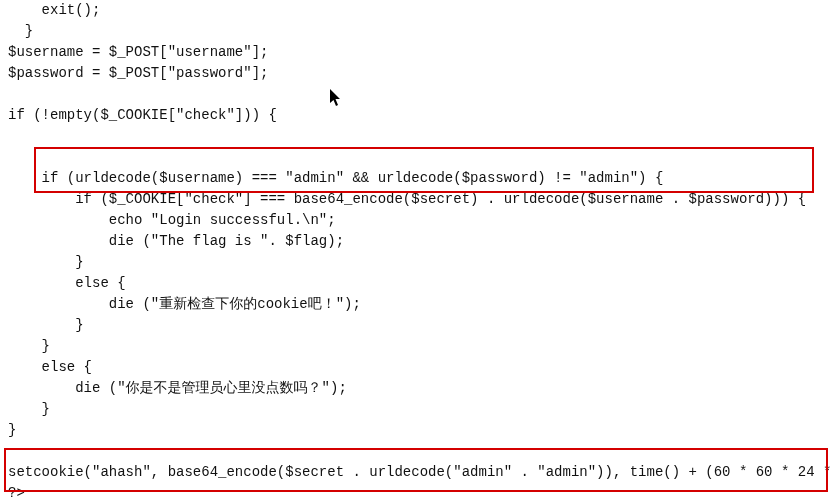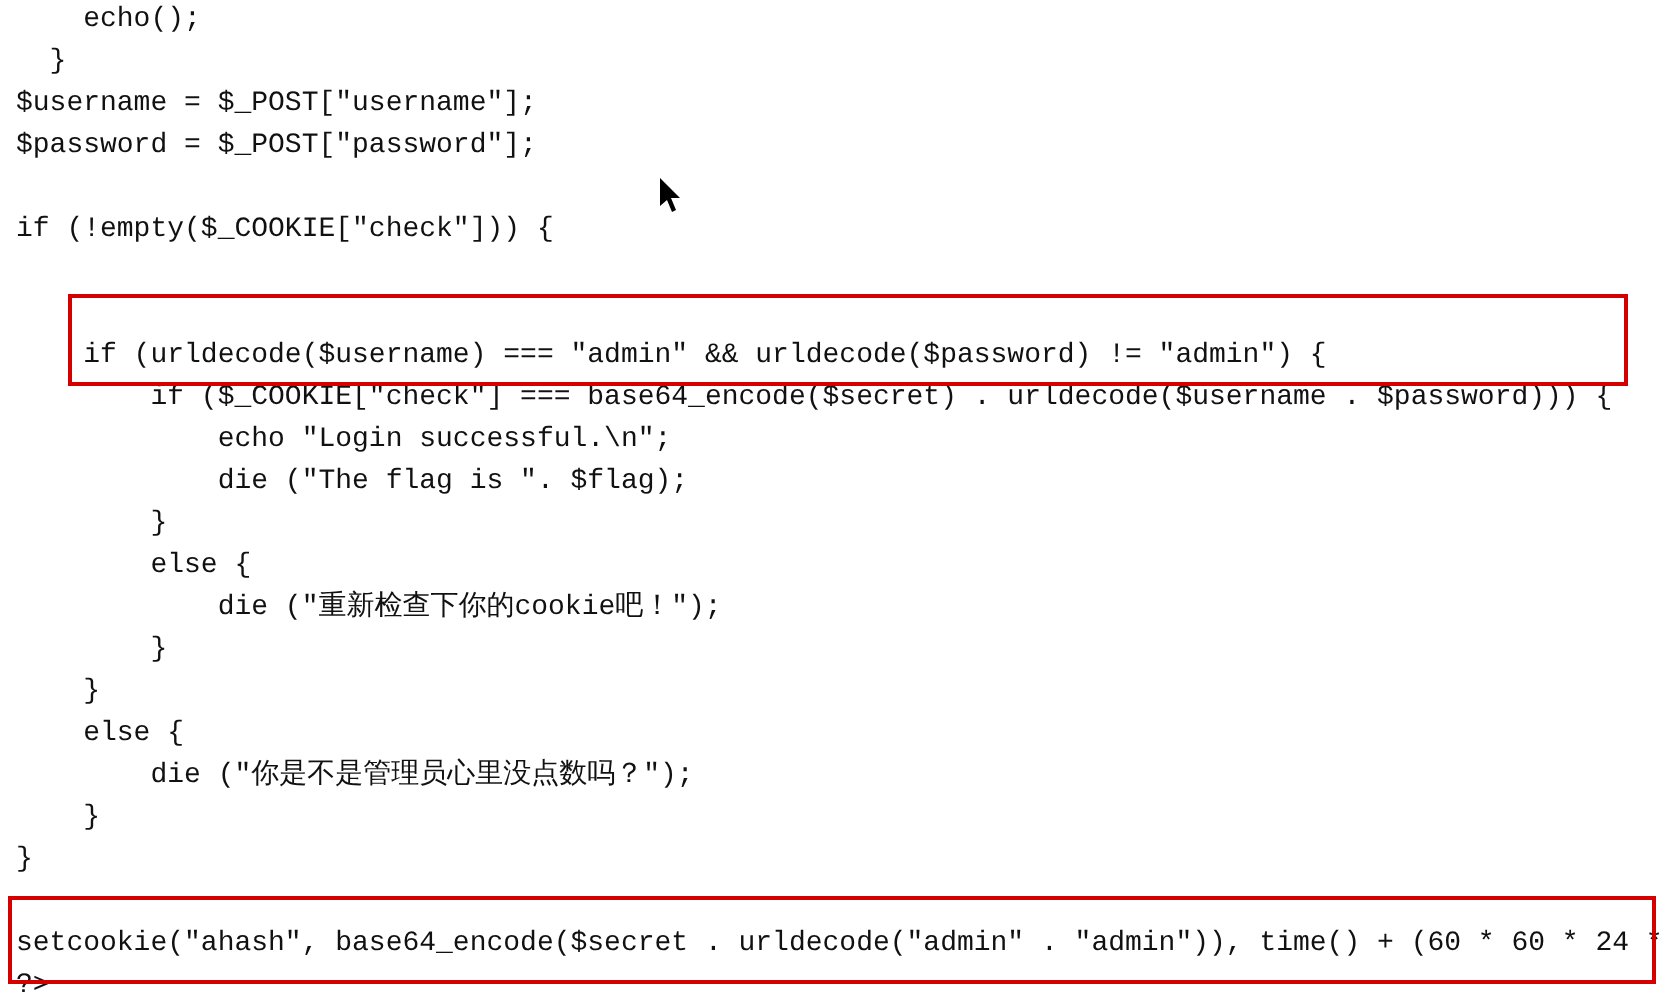--- a/index.html
+++ b/index.html
@@ -48,21 +48,21 @@
     top: 89px;
     color: #000;
     font-size: 14px;
     pointer-events: none;
   }
 </style>
 </head>
 <body>
 
 <div class="code-area">
-<pre><span>    echo();</span>
+<pre><span>    exit();</span>
 <span>  }</span>
 <span>$username = $_POST["username"];</span>
 <span>$password = $_POST["password"];</span>
 <span></span>
 <span>if (!empty($_COOKIE["check"])) {</span>
 <span></span>
 <span></span>
 <span>    if (urldecode($username) === "admin" &amp;&amp; urldecode($password) != "admin") {</span>
 <span>        if ($_COOKIE["check"] === base64_encode($secret) . urldecode($username . $password))) {</span>
 <span>            echo "Login successful.\n";</span>

